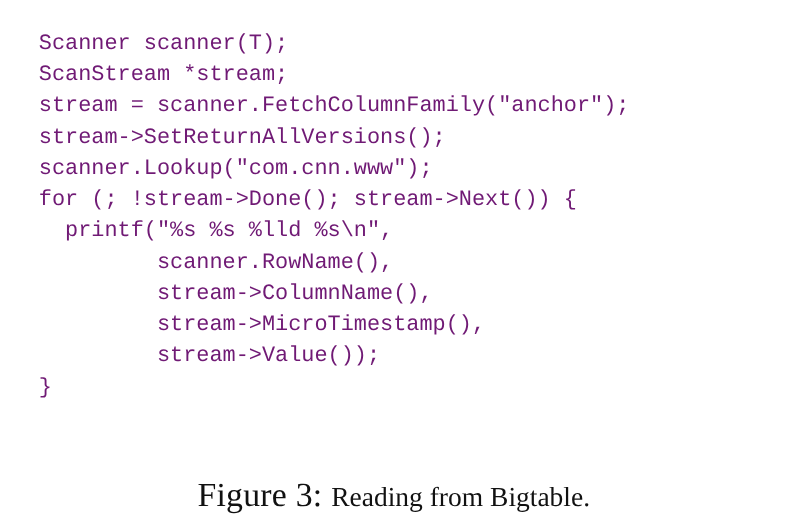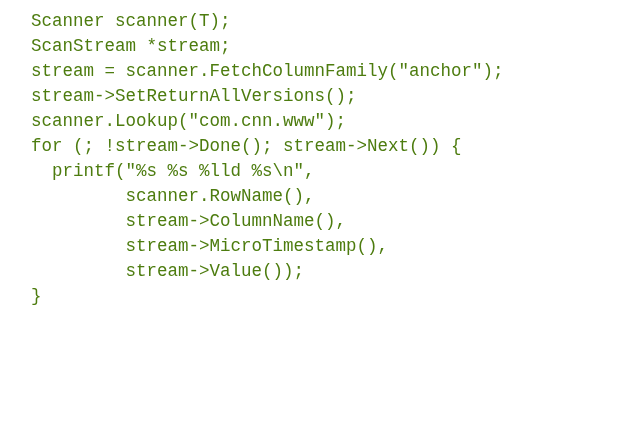--- a/index.html
+++ b/index.html
@@ -15,26 +15,26 @@
     font-family: "Liberation Sans", sans-serif;
   }
   .figure-wrap {
     position: absolute;
     inset: 0;
     background: #ffffff;
   }
   .code-block {
     position: absolute;
     left: 31px;
-    top: 9px;
+    top: 23px;
     margin: 0;
     font-family: "Liberation Mono", "DejaVu Sans Mono", monospace;
     font-size: 17.5px;
     line-height: 25px;
-    color: #4d7c0f;
+    color: #701a75;
     font-weight: 400;
   }
   .code-line {
     white-space: pre;
     height: 25px;
   }
   .figure-caption {
     position: absolute;
     left: 0;
     right: 0;
@@ -53,14 +53,17 @@
     font-size: 22px;
   }
 </style>
 </head>
 <body>
 
 <div class="figure-wrap">
 
   <pre class="code-block"><div class="code-line">Scanner scanner(T);</div><div class="code-line">ScanStream *stream;</div><div class="code-line">stream = scanner.FetchColumnFamily("anchor");</div><div class="code-line">stream-&gt;SetReturnAllVersions();</div><div class="code-line">scanner.Lookup("com.cnn.www");</div><div class="code-line">for (; !stream-&gt;Done(); stream-&gt;Next()) {</div><div class="code-line">  printf("%s %s %lld %s\n",</div><div class="code-line">         scanner.RowName(),</div><div class="code-line">         stream-&gt;ColumnName(),</div><div class="code-line">         stream-&gt;MicroTimestamp(),</div><div class="code-line">         stream-&gt;Value());</div><div class="code-line">}</div></pre>
 
+  <div class="figure-caption">
+    <span class="caption-label">Figure 3:</span><span class="caption-text">Reading from Bigtable.</span>
+  </div>
 
 </div>
 
 </body></html>

